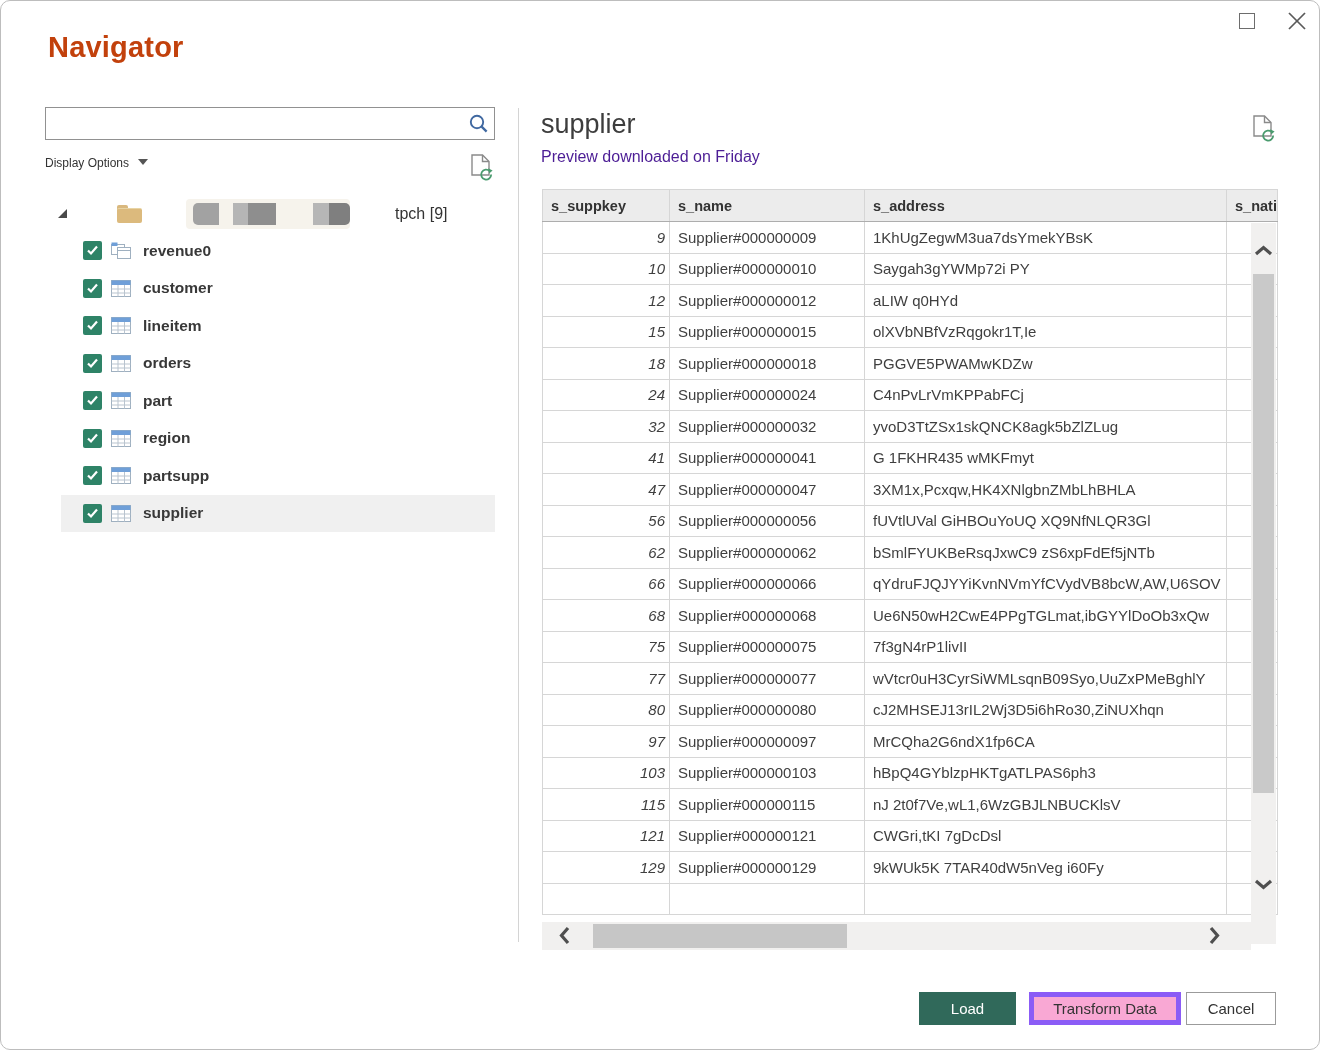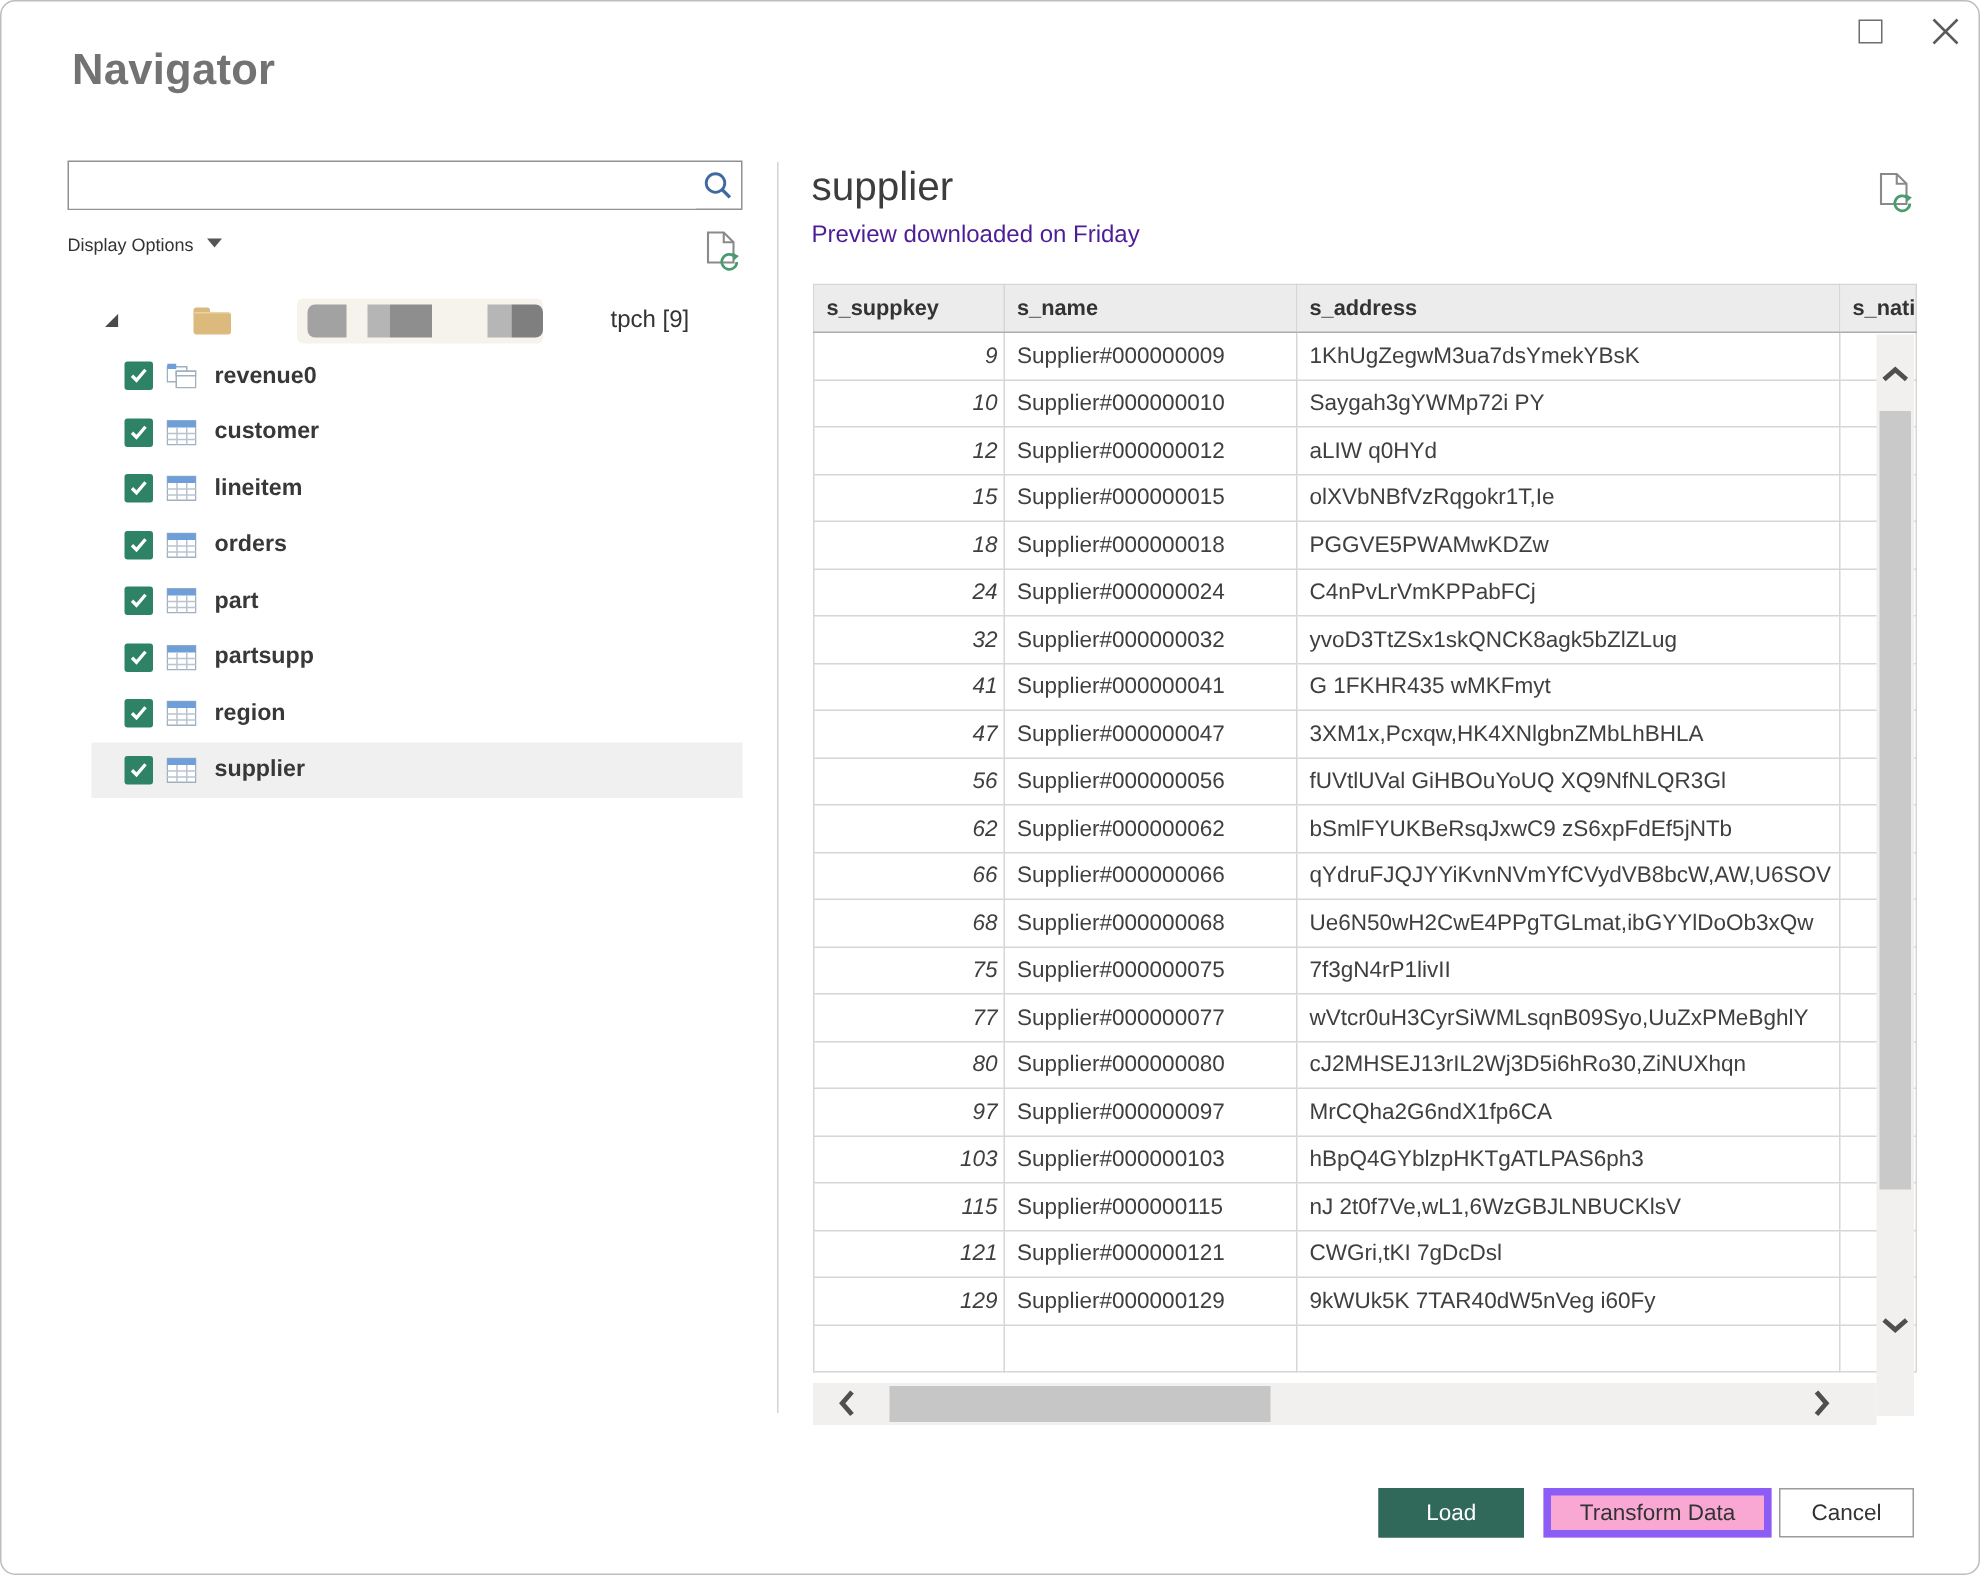--- a/index.html
+++ b/index.html
@@ -6,34 +6,34 @@
   html,body { background:#fff; }
   .dlg {
     position:relative; width:1320px; height:1050px; background:#fff;
     border:1px solid #bdbdbd; border-radius:10px; overflow:hidden;
   }
   
   .win-max { position:absolute; top:12px; left:1238px; width:16px; height:16px;
     border:1.5px solid #6d6d6d; background:#fff; cursor:pointer; }
   .win-close { position:absolute; top:8px; left:1284px; width:24px; height:24px; cursor:pointer; }
   
-  .title { position:absolute; left:47px; top:30px; font-size:29px; font-weight:700; color:#737373; letter-spacing:0.2px; }
+  .title { position:absolute; left:47px; top:30px; font-size:29px; font-weight:700; color:#c2410c; letter-spacing:0.2px; }
   
   .search { position:absolute; left:44px; top:106px; width:450px; height:33px;
     border:1px solid #919191; background:#fff; display:flex; align-items:center; }
   .search input { flex:1; border:none; outline:none; height:100%; padding:0 8px; font-size:15px; color:#333; }
   .search .mag { width:30px; display:flex; justify-content:center; align-items:center; cursor:pointer; }
   
   .dispopt { position:absolute; left:44px; top:155px; display:flex; gap:9px;
     font-size:12px; color:#333; cursor:pointer; }
   .caret { width:0; height:0; border-left:5px solid transparent; border-right:5px solid transparent;
     border-top:6px solid #555; margin-top:3px; }
   .refresh-left { position:absolute; left:466px; top:152px; cursor:pointer; }
   
-  .tree-root { position:absolute; left:62px; top:196px; height:33px; display:flex; align-items:center; cursor:pointer;gap:40px; }
+  .tree-root { position:absolute; left:50px; top:196px; height:33px; display:flex; align-items:center; cursor:pointer;gap:40px; }
   .expander { width:9px; height:9px; background:#4a4a4a; clip-path:polygon(100% 0,100% 100%,0 100%);
     margin-left:7px; margin-right:10px; }
   .folder { position:relative; width:25px; height:18px; margin-right:4px; }
   .folder .tab { position:absolute; left:0; top:0; width:11px; height:5px; background:#d9b87e; border-radius:2px 2px 0 0; }
   .folder .body { position:absolute; left:0; top:3px; width:25px; height:15px; background:#dcba7d; border-radius:2px;
     border-top:1.5px solid #e8d4a4; }
   .redaction { position:relative; width:164px; height:30px; background:#f6f3ec; border-radius:4px; }
   .redaction span { position:absolute; top:4px; height:22px; }
   .root-label { font-size:16px; color:#333; margin-left:5px; }
   .tree-items { position:absolute; left:0; top:231px; width:517px; }
@@ -227,39 +227,39 @@
         <span class="nicon">
           <svg width="20" height="17" viewBox="0 0 20 17">
             <rect x="0.5" y="0.5" width="19" height="16" fill="#fff" stroke="#9fb0c0"></rect>
             <rect x="0.5" y="0.5" width="19" height="4.5" fill="#6f9fd8"></rect>
             <line x1="0.5" y1="9" x2="19.5" y2="9" stroke="#b9c4cf"></line>
             <line x1="0.5" y1="13" x2="19.5" y2="13" stroke="#b9c4cf"></line>
             <line x1="7" y1="5" x2="7" y2="16.5" stroke="#b9c4cf"></line>
             <line x1="13.5" y1="5" x2="13.5" y2="16.5" stroke="#b9c4cf"></line>
           </svg>
         </span>
+        <span class="tree-label">region</span>
+      </div>
+      <div class="tree-row">
+        <span class="cb" style="background:#2e8367">
+          <svg width="13" height="11" viewBox="0 0 13 11">
+            <polyline points="2,5.5 5,8.5 11,1.5" fill="none" stroke="#fff" stroke-width="2.2"></polyline>
+          </svg>
+        </span>
+        <span class="nicon">
+          <svg width="20" height="17" viewBox="0 0 20 17">
+            <rect x="0.5" y="0.5" width="19" height="16" fill="#fff" stroke="#9fb0c0"></rect>
+            <rect x="0.5" y="0.5" width="19" height="4.5" fill="#6f9fd8"></rect>
+            <line x1="0.5" y1="9" x2="19.5" y2="9" stroke="#b9c4cf"></line>
+            <line x1="0.5" y1="13" x2="19.5" y2="13" stroke="#b9c4cf"></line>
+            <line x1="7" y1="5" x2="7" y2="16.5" stroke="#b9c4cf"></line>
+            <line x1="13.5" y1="5" x2="13.5" y2="16.5" stroke="#b9c4cf"></line>
+          </svg>
+        </span>
         <span class="tree-label">partsupp</span>
-      </div>
-      <div class="tree-row">
-        <span class="cb" style="background:#2e8367">
-          <svg width="13" height="11" viewBox="0 0 13 11">
-            <polyline points="2,5.5 5,8.5 11,1.5" fill="none" stroke="#fff" stroke-width="2.2"></polyline>
-          </svg>
-        </span>
-        <span class="nicon">
-          <svg width="20" height="17" viewBox="0 0 20 17">
-            <rect x="0.5" y="0.5" width="19" height="16" fill="#fff" stroke="#9fb0c0"></rect>
-            <rect x="0.5" y="0.5" width="19" height="4.5" fill="#6f9fd8"></rect>
-            <line x1="0.5" y1="9" x2="19.5" y2="9" stroke="#b9c4cf"></line>
-            <line x1="0.5" y1="13" x2="19.5" y2="13" stroke="#b9c4cf"></line>
-            <line x1="7" y1="5" x2="7" y2="16.5" stroke="#b9c4cf"></line>
-            <line x1="13.5" y1="5" x2="13.5" y2="16.5" stroke="#b9c4cf"></line>
-          </svg>
-        </span>
-        <span class="tree-label">region</span>
       </div>
       <div class="tree-row selected">
         <span class="cb" style="background:#2e8367">
           <svg width="13" height="11" viewBox="0 0 13 11">
             <polyline points="2,5.5 5,8.5 11,1.5" fill="none" stroke="#fff" stroke-width="2.2"></polyline>
           </svg>
         </span>
         <span class="nicon">
           <svg width="20" height="17" viewBox="0 0 20 17">
             <rect x="0.5" y="0.5" width="19" height="16" fill="#fff" stroke="#9fb0c0"></rect>

